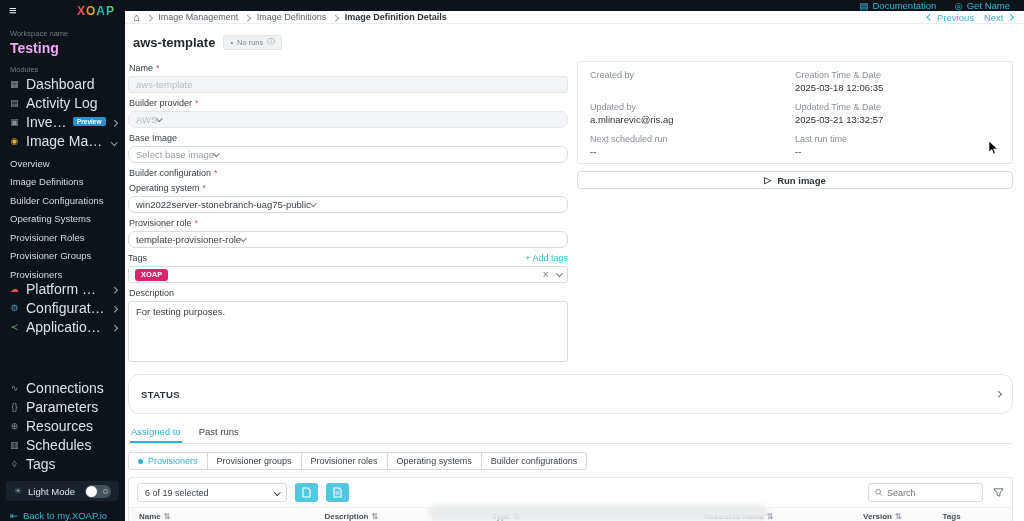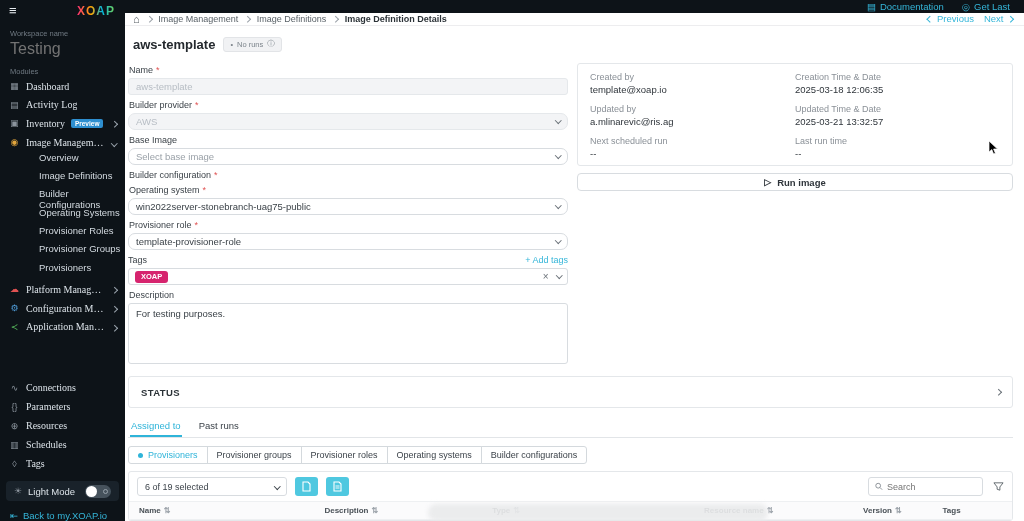--- a/index.html
+++ b/index.html
@@ -9,27 +9,27 @@
 
   
   .sidebar { width:125px; min-width:125px; background:#0d1318; color:#c9d1d8; display:flex; flex-direction:column; font-size:10px; }
   .sb-top { height:22px; display:flex; align-items:center; justify-content:space-between; padding:0 10px 0 9px; }
   .hamburger { color:#e8edf1; font-size:13px; cursor:pointer; line-height:1; }
   .logo { font-weight:bold; font-size:12px; letter-spacing:1px;
           background:linear-gradient(90deg,#ff2d78 0%,#ffaa00 38%,#00b7e0 66%,#77d353 100%);
           -webkit-background-clip:text; background-clip:text; color:transparent; }
   .ws { padding:7px 10px 0 10px; }
   .ws-label, .modules-label { font-size:7.5px; color:#6f7982; }
-  .ws-name { font-size:16px; font-weight:normal; color:#737373; margin-top:2px; }
+  .ws-name { font-size:14px; font-weight:bold; color:#f0abfc; margin-top:2px; }
   .modules-label { padding:9px 10px 1px 10px; }
   .sb-item { display:flex; align-items:center; gap:6px; height:19px; padding:0 9px; cursor:pointer; white-space:nowrap; }
   .sb-item .ic { width:11px; text-align:center; color:#8b949d; font-size:9px; flex:none; }
-  .sb-item .lbl { color:#dbe2e8; font-size:10px; overflow:hidden; text-overflow:ellipsis;font-family:Liberation Serif, serif; }
+  .sb-item .lbl { color:#dbe2e8; font-size:14px; overflow:hidden; text-overflow:ellipsis; }
   .badge-preview { background:#2e8fd0; color:#fff; font-size:6.5px; padding:1px 4px; border-radius:2px; font-weight:bold; }
-  .sub-item { padding-left:39px; height:18.6px; display:flex; align-items:flex-start; cursor:pointer; }
+  .sub-item { padding-left:10px; height:18.6px; display:flex; align-items:flex-end; cursor:pointer; }
   .sub-item .lbl { font-size:9.5px; color:#d4dbe1; }
   .chv { display:inline-block; width:4.5px; height:4.5px; border-right:1.2px solid currentColor; border-bottom:1.2px solid currentColor; }
   .chv.right { transform:rotate(-45deg); }
   .chv.down { transform:rotate(45deg); }
   .sb-chv { color:#9aa4ad; margin-left:auto; }
   .tools-group { margin-top:42px; }
   .lightmode { margin:8px 6px 0 6px; background:#19222a; border-radius:4px; height:20px; display:flex; align-items:center; gap:6px; padding:0 8px; }
   .lightmode .lbl { font-size:9.5px; color:#dbe2e8; }
   .toggle { margin-left:auto; width:26px; height:13px; background:#46525c; border-radius:7px; position:relative; cursor:pointer; }
   .toggle .knob { position:absolute; left:1px; top:1px; width:11px; height:11px; background:#fff; border-radius:50%; }
@@ -59,39 +59,39 @@
 
   .cols { display:flex; gap:9px; }
   .col-left { width:440px; min-width:440px; }
   .col-right { flex:1; padding-top:3px; }
 
   .f-label { font-size:9px; color:#3b4248; margin:5px 0 3px 1px; display:flex; }
   .f-label .req { color:#e05252; margin-left:3px; }
   .f-input, .f-select { width:100%; height:17px; border:1px solid #d8dce0; border-radius:3px; font-size:9.5px; color:#3b4248; padding:0 7px; display:flex; align-items:center; background:#fff; }
   input.f-input { font-family:"Liberation Sans",sans-serif; outline:none; }
   .disabled { background:#f3f4f6; color:#b7bdc4; border-color:#e5e8eb; }
-  .f-select { justify-content:space-between; cursor:pointer;border-radius:7px; }
+  .f-select { cursor:pointer;border-radius:7px; }
   .f-select .chv { color:#6b7279; margin-top:-2px; }
   .f-select .ph { color:#9aa1a8; }
   .tags-head { display:flex; align-items:center; justify-content:space-between; margin-top:5px; }
   .add-tags { color:#35b6d9; font-size:9px; cursor:pointer; }
   .tags-box { margin-top:3px; height:17px; border:1px solid #d8dce0; border-radius:3px; display:flex; align-items:center; padding:0 6px; }
   .tag-pill { background:#d6246e; color:#fff; font-size:7.5px; font-weight:bold; padding:1.5px 6px; border-radius:3px; }
   .tags-box .x { margin-left:auto; color:#6b7279; font-size:10px; cursor:pointer; }
   .tags-box .chv { color:#6b7279; margin-left:8px; margin-top:-2px; }
   textarea.f-area { width:100%; height:61px; border:1px solid #d8dce0; border-radius:3px; font-size:9.5px; color:#3b4248; padding:4px 7px; resize:none; font-family:"Liberation Sans",sans-serif; outline:none; }
 
   .info-card { border:1px solid #e4e7ea; border-radius:3px; padding:8px 12px 6px 12px; }
   .info-grid { display:grid; grid-template-columns:1fr 1fr; row-gap:9px; }
   .i-label { font-size:9px; color:#8a9097; }
   .i-value { font-size:9.5px; color:#2f353b; margin-top:2px; }
   .run-btn { margin-top:7px; height:18px; border:1px solid #d8dce0; border-radius:4px; background:#fff; display:flex; align-items:center; justify-content:center; gap:6px; font-size:9.5px; color:#2f353b; font-weight:bold; cursor:pointer; }
   .run-btn .play { font-size:9px; color:#2f353b; }
 
-  .status-card { margin-top:8px; border:1px solid #e4e7ea; border-radius:3px; height:32px; display:flex; align-items:center; justify-content:space-between; padding:0 12px; cursor:pointer; }
+  .status-card { margin-top:8px; border:1px solid #e4e7ea; border-radius:11px; height:40px; display:flex; align-items:center; justify-content:space-between; padding:0 12px; cursor:pointer; }
   .status-title { font-size:9.5px; font-weight:bold; letter-spacing:.4px; color:#2b3237; }
   .status-card .chv { color:#6b7279; }
 
   .tabs { margin-top:9px; display:flex; gap:16px; border-bottom:1px solid #e2e5e8; padding:0 2px; }
   .tab { font-size:9.5px; padding:3px 1px 4px 1px; cursor:pointer; color:#3c434a; border-bottom:2px solid transparent; }
   .tab.active { color:#2fb4d9; border-bottom-color:#2fb4d9; }
 
   .chips { margin-top:8px; display:flex; }
   .chip { border:1px solid #d4d9dd; background:#fff; font-size:9px; color:#3c434a; padding:3px 9px; margin-left:-1px; cursor:pointer; display:flex; align-items:center; gap:5px; }
   .chip:first-child { margin-left:0; border-radius:3px 0 0 3px; }
@@ -227,21 +227,21 @@
   </aside>
 
   <div class="main">
     <div class="topbar">
       <span class="top-link">
         <span>▤</span>
         <span>Documentation</span>
       </span>
       <span class="top-link">
         <span>◎</span>
-        <span>Get Last</span>
+        <span>Get Name</span>
       </span>
     </div>
 
     <div class="crumb-bar">
       <div class="crumbs">
         <span class="home-ic">⌂</span>
         <span class="sep"><i class="chv right" style="color:#9aa1a8"></i></span>
         <span>Image Management</span>
         <span class="sep"><i class="chv right" style="color:#9aa1a8"></i></span>
         <span>Image Definitions</span>
@@ -333,21 +333,20 @@
               <span>Description</span>
             </div>
           <textarea class="f-area" style="">For testing purposes.</textarea>
         </div>
 
         <div class="col-right">
           <div class="info-card">
             <div class="info-grid">
               <div>
                   <div class="i-label">Created by</div>
-                   <div class="i-value">template@xoap.io</div>
                 </div>
               <div>
                   <div class="i-label">Creation Time &amp; Date</div>
                    <div class="i-value">2025-03-18 12:06:35</div>
                 </div>
               <div>
                   <div class="i-label">Updated by</div>
                    <div class="i-value">a.mlinarevic@ris.ag</div>
                 </div>
               <div>

